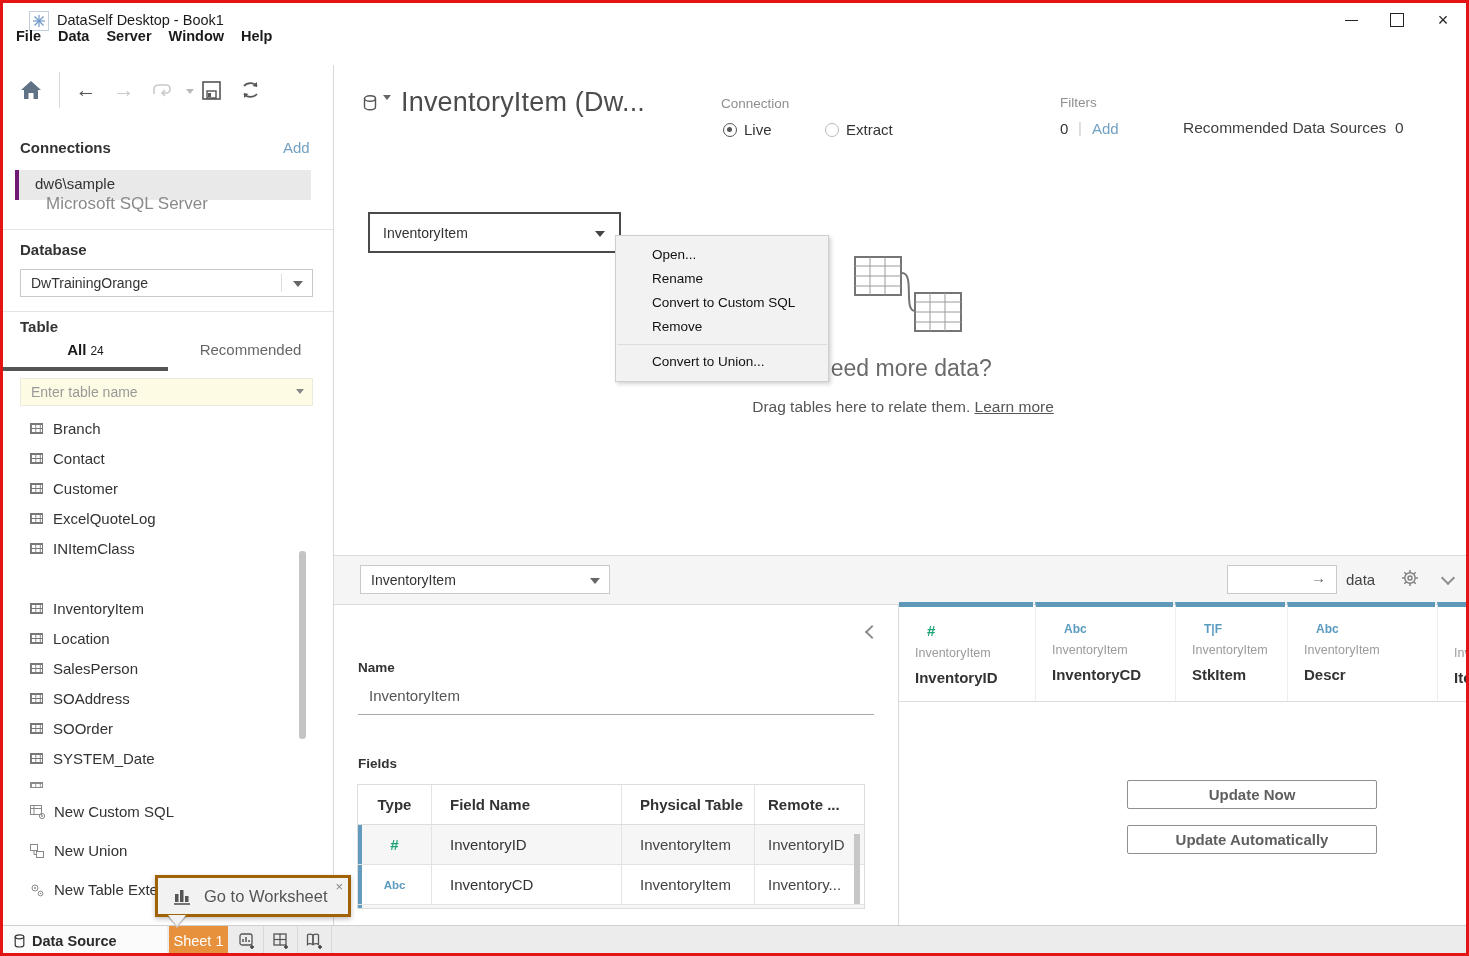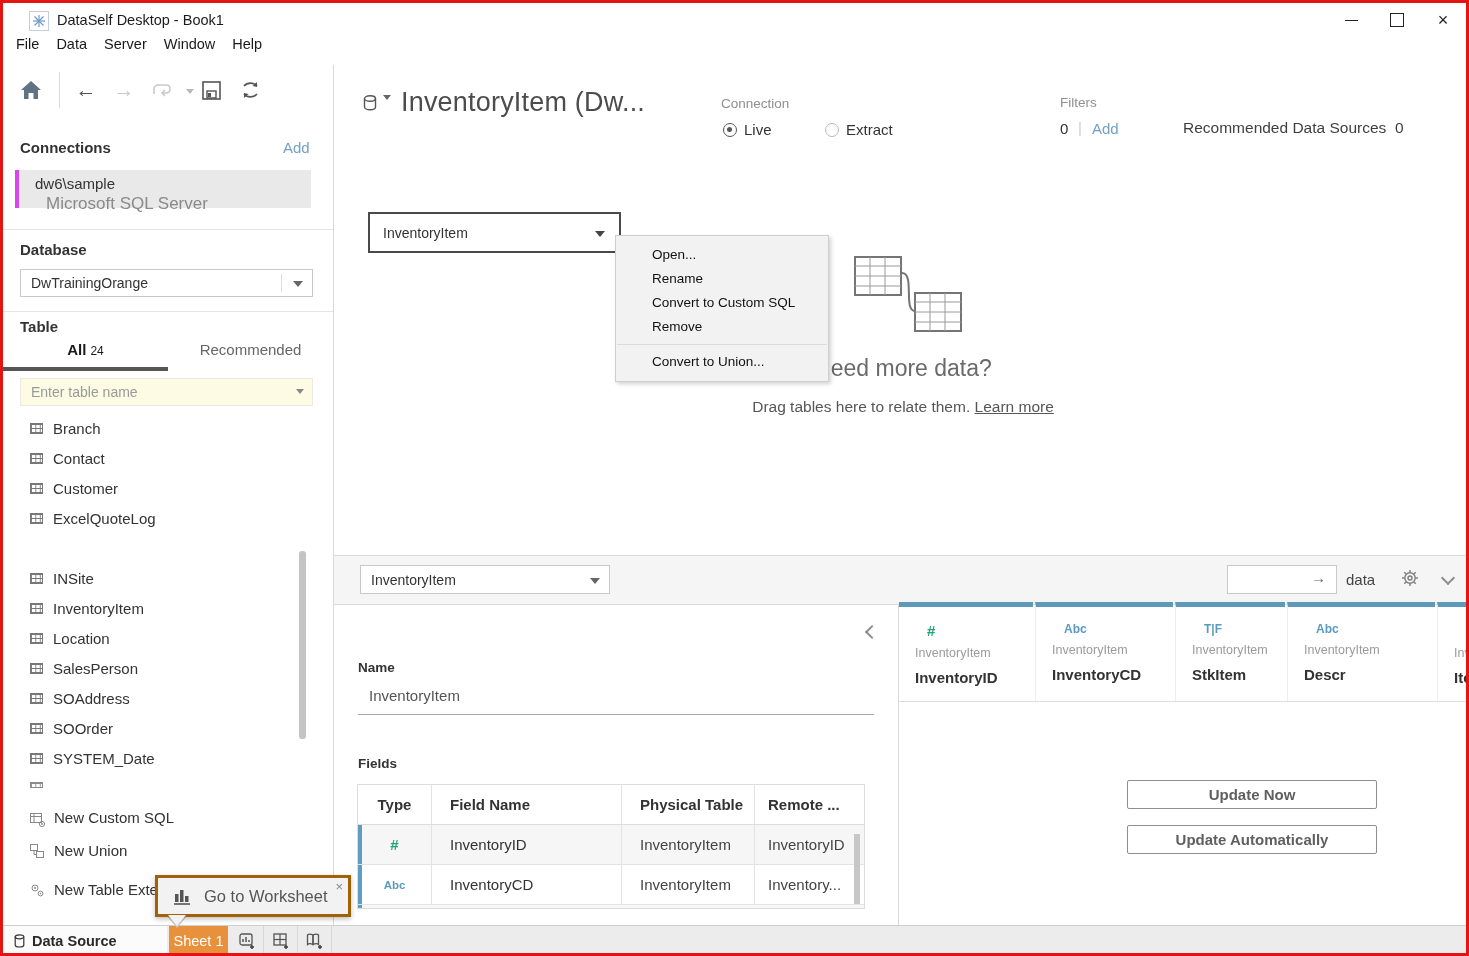--- a/index.html
+++ b/index.html
@@ -8,35 +8,35 @@
 
   
   .titlebar{position:absolute;left:0;top:0;width:100%;height:36px;background:#fff;}
   .app-icon{position:absolute;left:26px;top:8px;width:18px;height:18px;border:1px solid #c3cfdd;display:flex;align-items:center;justify-content:center;}
   .win-title{position:absolute;left:54px;top:9px;font-size:14.5px;color:#1a1a1a;}
   .winbtn{position:absolute;top:0;width:46px;height:34px;display:flex;align-items:center;justify-content:center;color:#222;font-size:15px;cursor:default;}
   .maxbox{width:12px;height:12px;border:1.5px solid #222;}
   .minline{width:13px;height:0;border-top:1.5px solid #222;}
 
   
-  .menubar{position:absolute;left:0;top:28px;width:100%;height:26px;display:flex;align-items:center;padding-left:10px;box-sizing:border-box;}
+  .menubar{position:absolute;left:0;top:20px;width:100%;height:26px;display:flex;align-items:center;padding-left:10px;box-sizing:border-box;font-weight:bold;}
   .menu-item{font-size:14.5px;color:#1a1a1a;margin-right:4px;padding:2px 10px 2px 3px;}
 
   
   .toolbar{position:absolute;left:0;top:62px;width:330px;height:50px;}
   .tb{position:absolute;top:11px;display:flex;align-items:center;justify-content:center;width:28px;height:28px;}
   .tb-divider{position:absolute;left:56px;top:7px;width:1px;height:36px;background:#d9d9d9;}
   .arrow-dark{font-size:21px;color:#555;}
   .arrow-light{font-size:21px;color:#c9c9c9;}
   .mini-caret{position:absolute;left:183px;top:24px;width:0;height:0;border-left:4px solid transparent;border-right:4px solid transparent;border-top:5px solid #b9b9b9;}
 
   
   .sidebar-border{position:absolute;left:330px;top:62px;width:1px;height:860px;background:#d9d9d9;}
   .sb-label{font-weight:bold;font-size:15px;color:#333;}
-  .conn-card{position:absolute;left:12px;top:167px;width:296px;height:38px;background:#e9e9e9;border-left:4px solid #d946ef;box-sizing:border-box;padding:5px 0 0 16px;}
+  .conn-card{position:absolute;left:12px;top:167px;width:296px;height:30px;background:#e9e9e9;border-left:4px solid #701a75;box-sizing:border-box;padding:5px 0 0 16px;}
   .conn-name{font-size:15px;color:#333;}
   .conn-sub{font-size:17px;color:#8a8a8a;margin-top:2px;margin-left:11px;}
   .sb-divider{position:absolute;left:0;width:330px;height:1px;background:#e4e4e4;}
   .dd-box{position:absolute;box-sizing:border-box;background:#fff;border:1px solid #c9c9c9;display:flex;align-items:center;padding-left:10px;font-size:14px;color:#333;}
   .dd-caret{position:absolute;right:9px;top:50%;margin-top:-2px;width:0;height:0;border-left:5px solid transparent;border-right:5px solid transparent;border-top:6px solid #666;}
   .dd-caret.sm{border-left-width:4px;border-right-width:4px;border-top-width:5px;border-top-color:#888;}
   .dd-sep{position:absolute;right:30px;top:4px;bottom:4px;width:1px;background:#ddd;}
   .tab-all{position:absolute;left:0;top:338px;width:165px;height:26px;text-align:center;font-size:15px;color:#1a1a1a;font-weight:bold;}
   .tab-count{font-weight:normal;font-size:12px;margin-left:4px;}
   .tab-reco{position:absolute;left:165px;top:338px;width:165px;height:26px;text-align:center;font-size:15px;color:#666;}
@@ -225,23 +225,23 @@
       <span>Contact</span>
     </div>
   <div class="list-item" style="top:470px;">
       <span class="tbl-icon"></span>
       <span>Customer</span>
     </div>
   <div class="list-item" style="top:500px;">
       <span class="tbl-icon"></span>
       <span>ExcelQuoteLog</span>
     </div>
-  <div class="list-item" style="top:560px;">
-      <span class="tbl-icon"></span>
-      <span>INSite</span>
+  <div class="list-item" style="top:530px;">
+      <span class="tbl-icon"></span>
+      <span>INItemClass</span>
     </div>
   <div class="list-item" style="top:590px;">
       <span class="tbl-icon"></span>
       <span>InventoryItem</span>
     </div>
   <div class="list-item" style="top:620px;">
       <span class="tbl-icon"></span>
       <span>Location</span>
     </div>
   <div class="list-item" style="top:650px;">
@@ -258,21 +258,21 @@
     </div>
   <div class="list-item" style="top:740px;">
       <span class="tbl-icon"></span>
       <span>SYSTEM_Date</span>
     </div>
 
   <div class="clip-item"><span class="tbl-icon" style="display:inline-block;"></span></div>
 
   <div class="sb-scroll"></div>
 
-  <div class="list-item" style="top:793px;align-items:flex-end;">
+  <div class="list-item" style="top:793px;">
     <span class="special-icon"><svg width="16" height="14" viewBox="0 0 16 14">
           <rect x="0.5" y="0.5" width="11" height="9" fill="none" stroke="#888"></rect>
           <line x1="0.5" y1="3.5" x2="11.5" y2="3.5" stroke="#888"></line>
           <line x1="4" y1="0.5" x2="4" y2="9.5" stroke="#888"></line>
           <circle cx="12" cy="11" r="2.6" fill="none" stroke="#888"></circle>
           <circle cx="12" cy="11" r="0.9" fill="#888"></circle>
         </svg></span>
     <span>New Custom SQL</span>
   </div>
   <div class="list-item" style="top:832px;">

